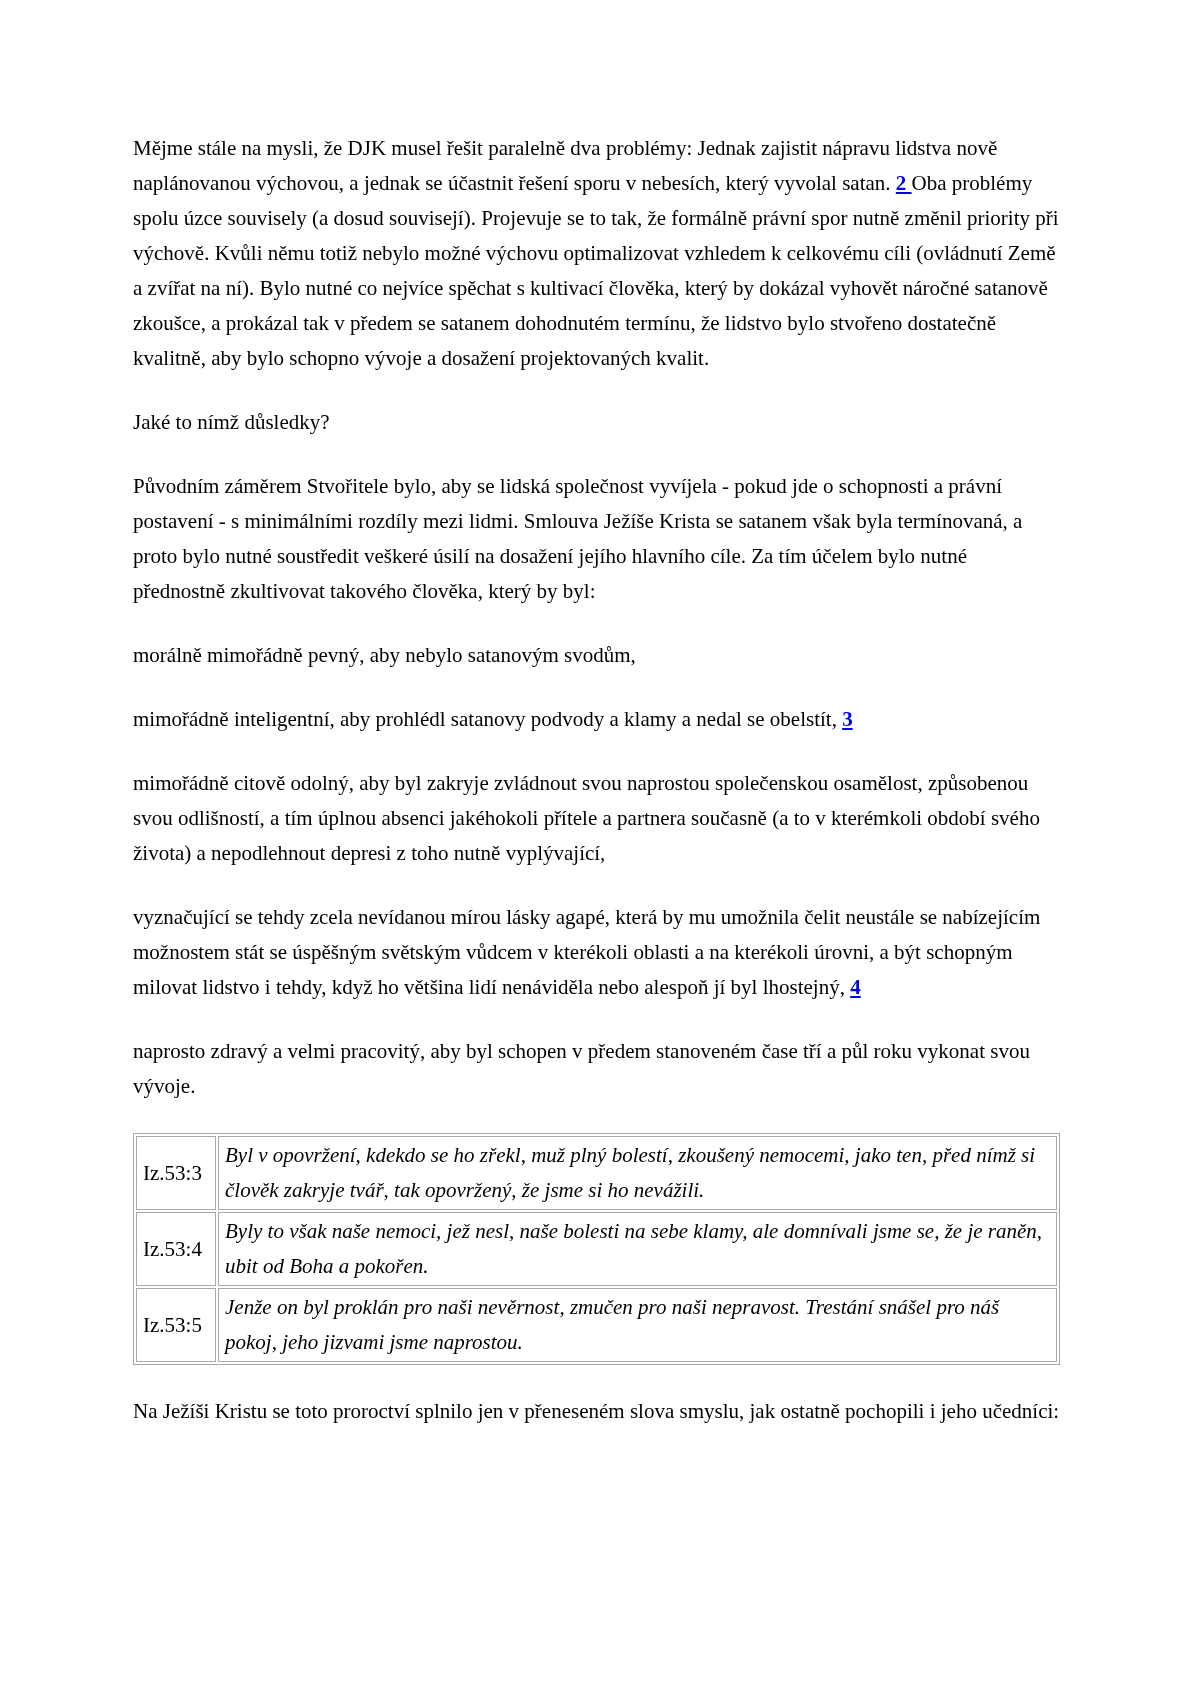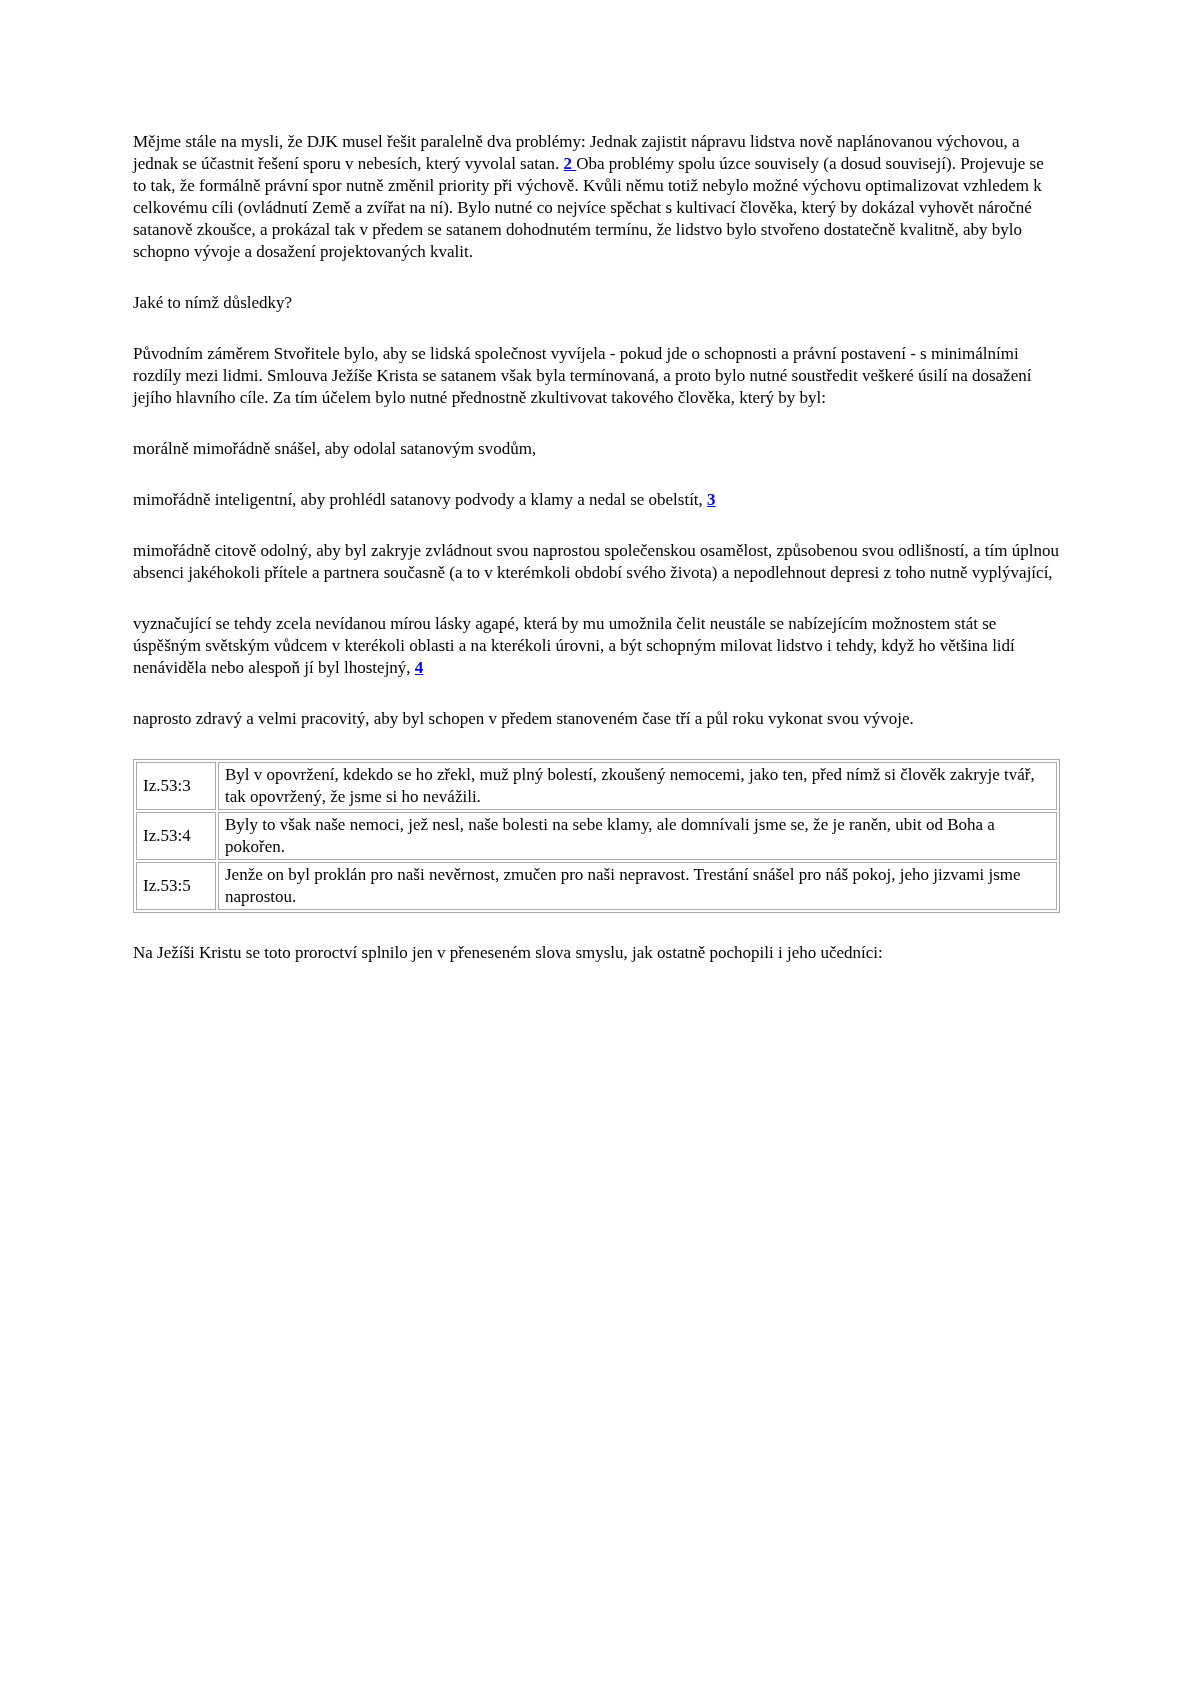--- a/index.html
+++ b/index.html
@@ -8,22 +8,22 @@
     background: #ffffff;
   }
   .page {
     position: relative;
     width: 1190px;
     height: 1683px;
     box-sizing: border-box;
     background: #ffffff;
     padding: 131px 130px 60px 133px;
     font-family: "Liberation Serif", serif;
-    font-size: 17px;
-    line-height: 22px;
+    font-size: 21px;
+    line-height: 35px;
     color: #000000;
     overflow: hidden;
   }
   .page p {
     margin: 29px 0;
   }
   .page p.first {
     margin-top: 0;
   }
   a.ref-link {
@@ -43,35 +43,36 @@
     border: 1px solid #a9a9a9;
     padding: 1px 6px;
     vertical-align: middle;
   }
   td.verse-ref {
     width: 66px;
     white-space: nowrap;
     font-style: normal;
   }
   td.verse-text {
+    font-style: italic;
   }
 </style>
 </head>
 <body>
 
 <div class="page">
 
   <p class="first"><span>Mějme stále na mysli, že DJK musel řešit paralelně dva problémy: Jednak zajistit nápravu lidstva nově naplánovanou výchovou, a jednak se účastnit řešení sporu v nebesích, který vyvolal satan. </span><a class="ref-link">2&nbsp;</a><span>Oba problémy spolu úzce souvisely (a dosud souvisejí). Projevuje se to tak, že formálně právní spor nutně změnil priority při výchově. Kvůli němu totiž nebylo možné výchovu optimalizovat vzhledem k celkovému cíli (ovládnutí Země a zvířat na ní). Bylo nutné co nejvíce spěchat s kultivací člověka, který by dokázal vyhovět náročné satanově zkoušce, a prokázal tak v předem se satanem dohodnutém termínu, že lidstvo bylo stvořeno dostatečně kvalitně, aby bylo schopno vývoje a dosažení projektovaných kvalit.</span></p>
 
 
   <p>Jaké to nímž důsledky?</p>
 
   <p>Původním záměrem Stvořitele bylo, aby se lidská společnost vyvíjela - pokud jde o schopnosti a právní postavení - s minimálními rozdíly mezi lidmi. Smlouva Ježíše Krista se satanem však byla termínovaná, a proto bylo nutné soustředit veškeré úsilí na dosažení jejího hlavního cíle. Za tím účelem bylo nutné přednostně zkultivovat takového člověka, který by byl:</p>
 
-  <p>morálně mimořádně snášel, aby odolal satanovým svodům,</p>
+  <p>morálně mimořádně pevný, aby nebylo satanovým svodům,</p>
 
   <p><span>mimořádně inteligentní, aby prohlédl satanovy podvody a klamy a nedal se obelstít, </span><a class="ref-link">3</a></p>
 
   <p>mimořádně citově odolný, aby byl zakryje zvládnout svou naprostou společenskou osamělost, způsobenou svou odlišností, a tím úplnou absenci jakéhokoli přítele a partnera současně (a to v kterémkoli období svého života) a nepodlehnout depresi z toho nutně vyplývající,</p>
 
   <p><span>vyznačující se tehdy zcela nevídanou mírou lásky agapé, která by mu umožnila čelit neustále se nabízejícím možnostem stát se úspěšným světským vůdcem v kterékoli oblasti a na kterékoli úrovni, a být schopným milovat lidstvo i tehdy, když ho většina lidí nenáviděla nebo alespoň jí byl lhostejný, </span><a class="ref-link">4</a></p>
 
   <p>naprosto zdravý a velmi pracovitý, aby byl schopen v předem stanoveném čase tří a půl roku vykonat svou vývoje.</p>
 
 

